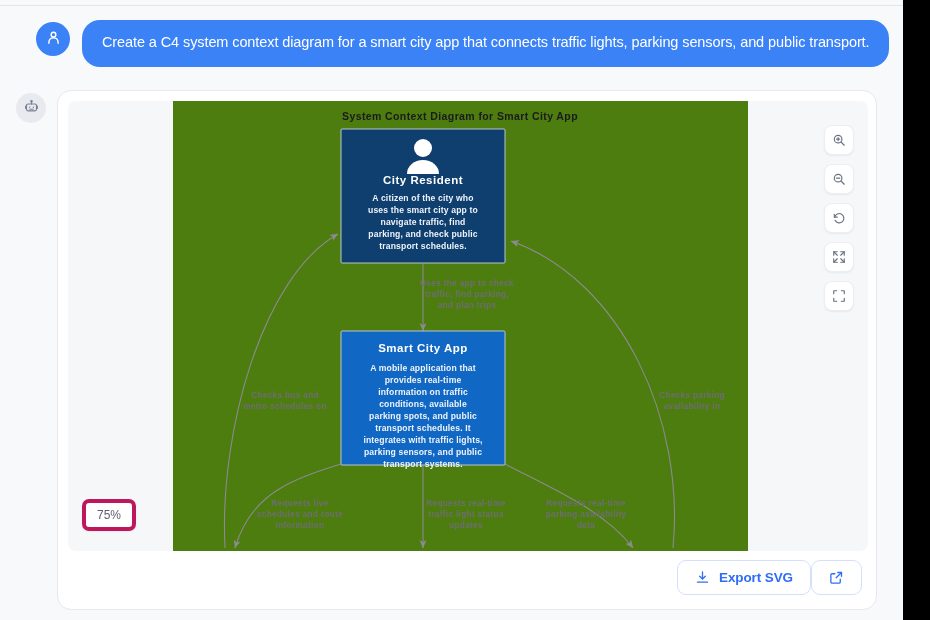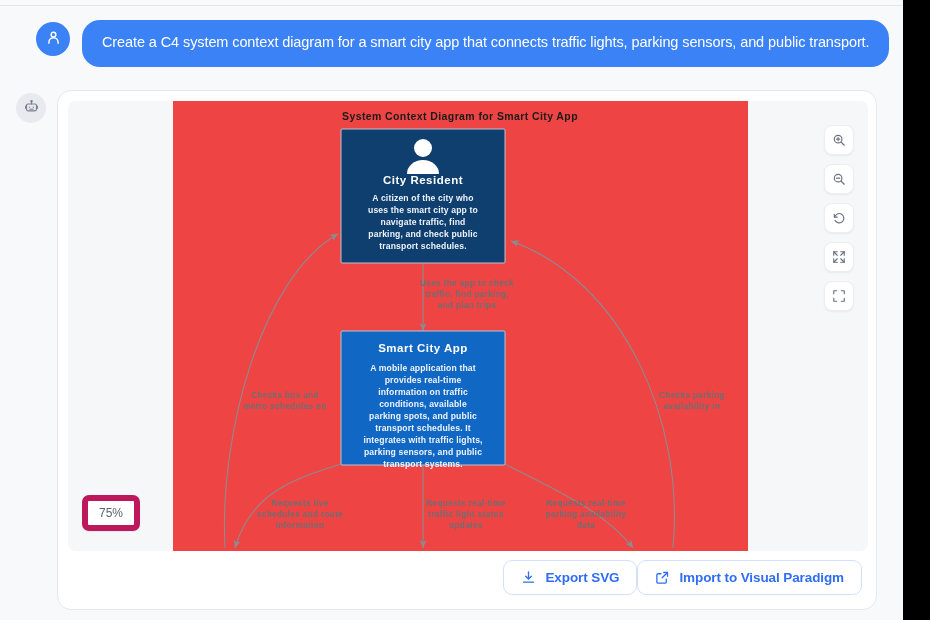--- a/index.html
+++ b/index.html
@@ -63,21 +63,21 @@
   .viewport {
     position: absolute; left: 10px; top: 10px;
     width: 800px; height: 450px;
     background: #f6f7f9;
     border-radius: 8px;
     overflow: hidden;
   }
   .canvas {
     position: absolute; left: 105px; top: 0px;
     width: 575px; height: 450px;
-    background: #ef4444;
+    background: #4d7c0f;
     overflow: hidden;
   }
   .canvas svg { display: block; }
 
   
   .ctrls {
     position: absolute; right: 14px; top: 24px;
     display: flex; flex-direction: column; gap: 9px;
     z-index: 5;
   }
@@ -86,21 +86,21 @@
     background: #fff; border: 1px solid #edeef2;
     border-radius: 8px;
     display: flex; align-items: center; justify-content: center;
     box-shadow: 0 1px 2px rgba(16,24,40,.06);
     cursor: pointer;
   }
   .ctrl-btn svg { display:block; }
 
   .zoom-badge {
     position: absolute; left: 14px; bottom: 20px;
-    background: #fff; border: 6px solid #be185d; border-radius: 7px;
+    background: #fff; border: 4px solid #be185d; border-radius: 7px;
     padding: 5px 11px;
     font-size: 12px; color: #5b6170;
     box-shadow: 0 1px 2px rgba(16,24,40,.06);
     z-index: 5;
   }
 
   
   .actions {
     position: absolute; right: 14px; bottom: 14px;
     display: flex; gap: 0; align-items: center;
@@ -326,20 +326,19 @@
         </button>
 
         <button class="act-btn">
           <span>
             <svg width="15" height="15" viewBox="0 0 24 24" fill="none" stroke="#2f6df6" stroke-width="2.1" stroke-linecap="round" stroke-linejoin="round">
               <path d="M14 4h6v6"></path>
                 <path d="M20 4l-8.5 8.5"></path>
               <path d="M18 14.5V19a2 2 0 0 1-2 2H5a2 2 0 0 1-2-2V8a2 2 0 0 1 2-2h4.5"></path>
             </svg>
           </span>
-          <span>Import to Visual Paradigm</span>
         </button>
       </div>
 
     </div>
   </div>
 
 </div>
 
 </body></html>

